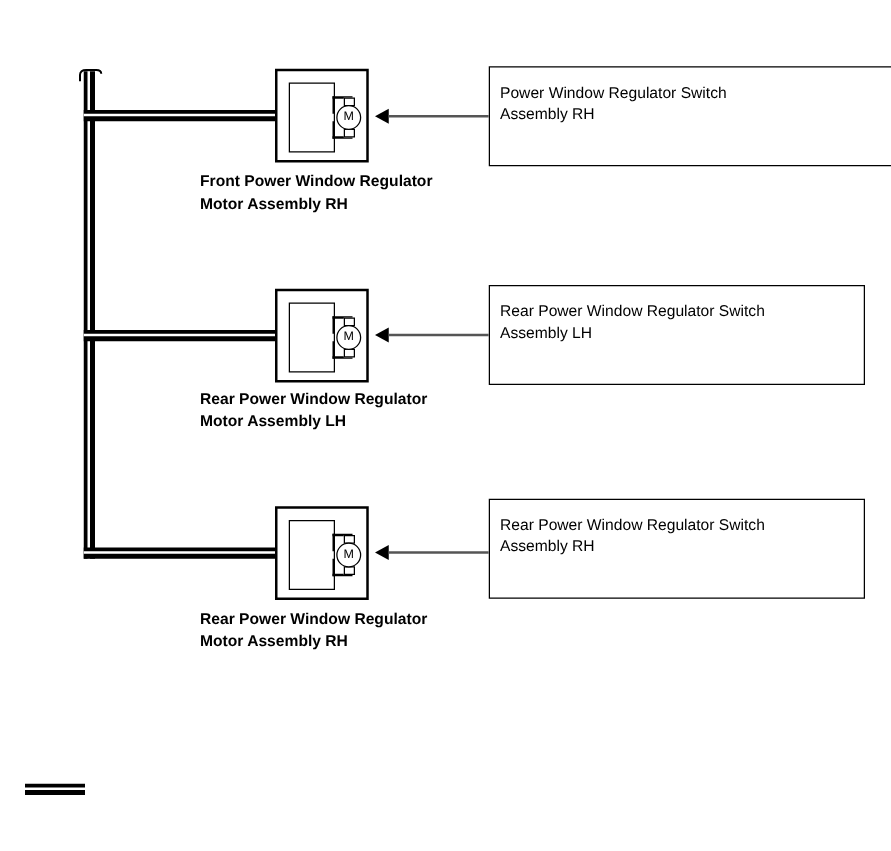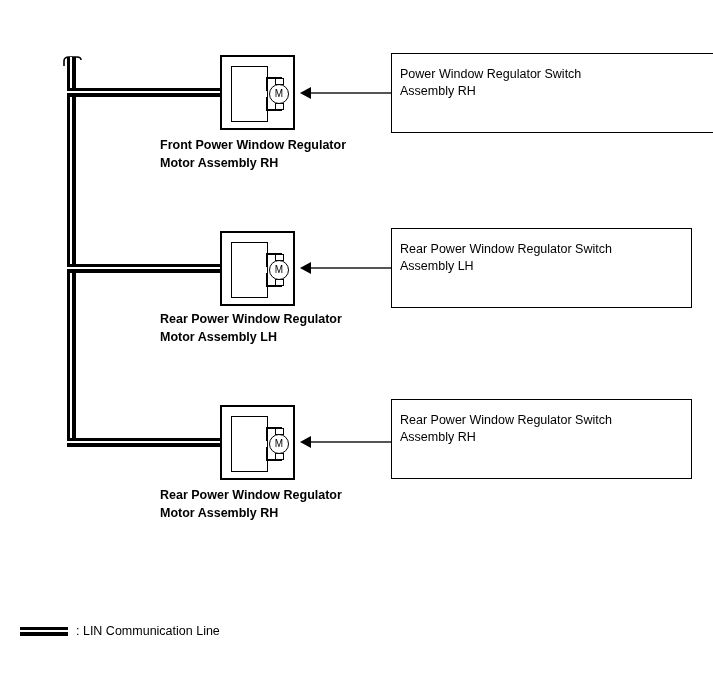--- a/index.html
+++ b/index.html
@@ -242,15 +242,14 @@
 
   <div class="arrow-head" style="left:300px; top:436px;"></div>
   <div class="arrow-line" style="left:311px; top:441px; width:80px;"></div>
 
   <div class="switch-box" style="left:391px; top:399px; width:301px; height:80px;">
     <span style="white-space:pre-line;">Rear Power Window Regulator Switch
 Assembly RH</span>
   </div>
 
   <div class="legend-symbol" style="left:20px; top:627px;"></div>
-  <div class="legend-text" style="left:76px; top:624px;">: LIN Communication Line</div>
 
 </div>
 
 </body></html>

